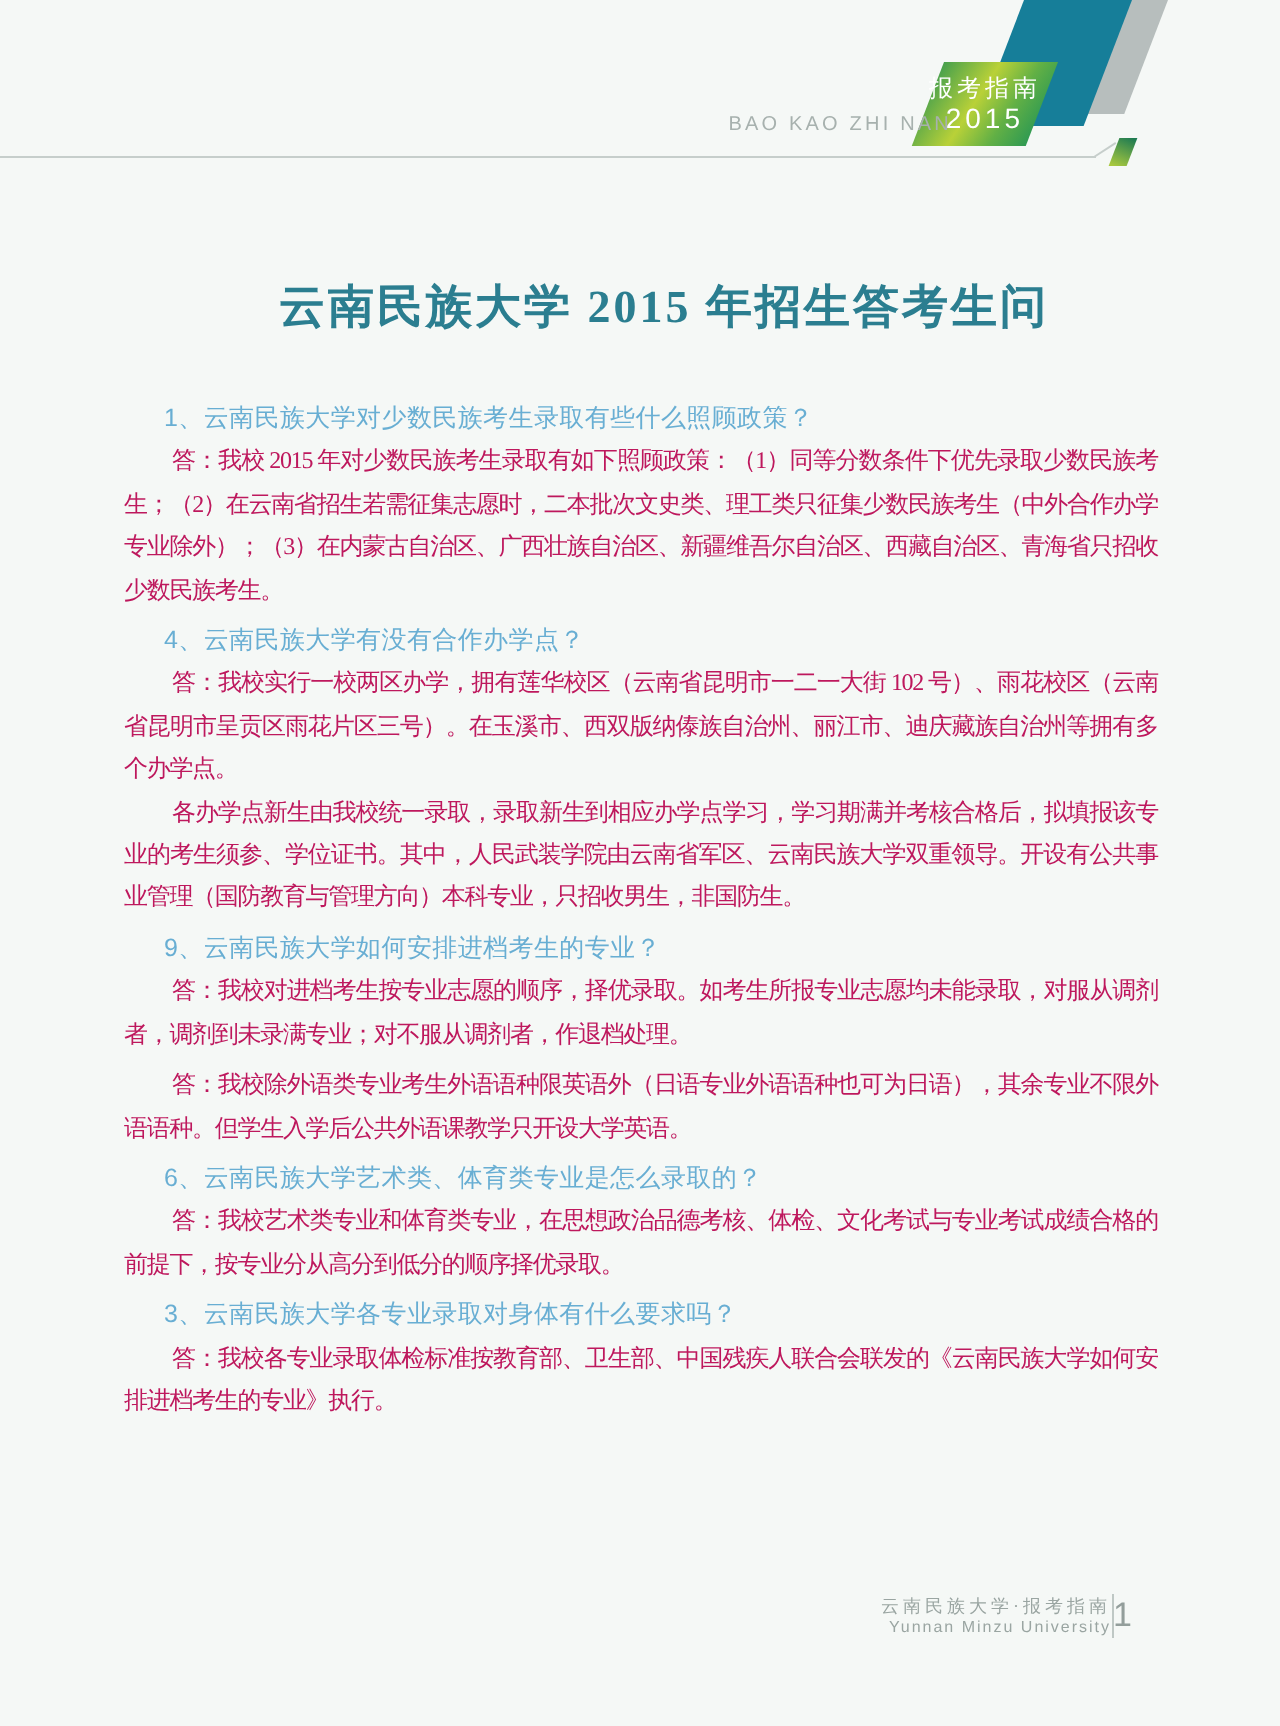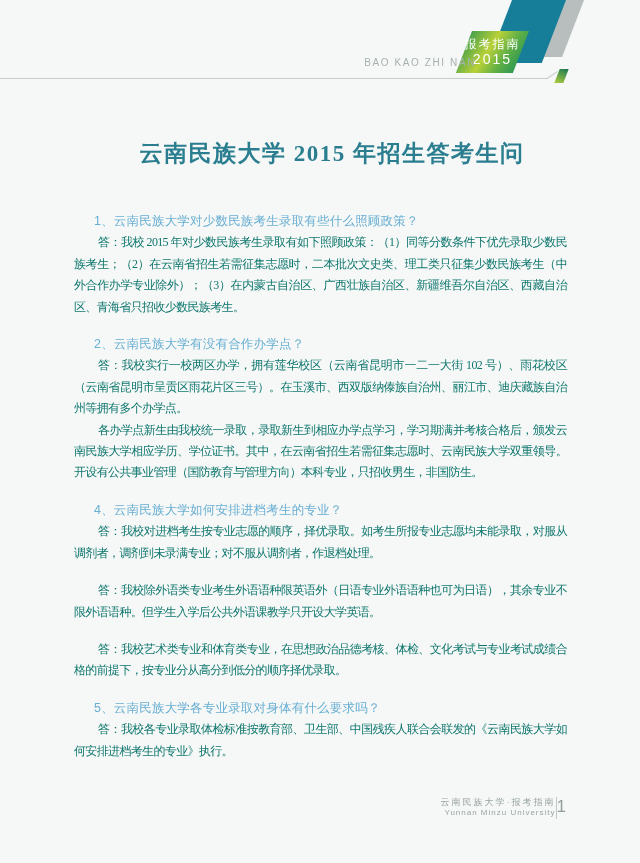--- a/index.html
+++ b/index.html
@@ -43,35 +43,35 @@
 
   
   .page-title {
     position:absolute; left:0; top:126px; width:100%; margin:12px;
     text-align:center; font-size:23px; font-weight:bold; letter-spacing:1.5px;
     color:#2b7e90; font-family:"Liberation Serif", serif;
   }
 
   
   .content { position:absolute; left:58px; top:195px; width:525px; }
-  .qa-block { margin:16px; }
+  .qa-block { margin:4px; }
   .q {
     margin:0; font-family:"Liberation Sans", sans-serif; font-weight:normal;
     font-size:12.5px; color:#68aed3; line-height:21.4px; text-indent:20px;
     letter-spacing:0.2px;
   }
   .a {
-    margin:0; font-size:12px; color:#0f766e; line-height:21.4px;
+    margin:0; font-size:12px; color:#be185d; line-height:21.4px;
     text-align:justify; text-indent:2em; letter-spacing:-0.65px;
   }
 
   
   .footer {
     position:absolute; right:74px; top:797px;
-    display:flex; gap:0;
+    display:flex; align-items:center; gap:0;
   }
   .f-text { text-align:right; color:#9aa5a2; }
   .f-cn { font-size:9px; letter-spacing:2px; line-height:11px; }
   .f-en { font-family:"Liberation Sans", sans-serif; font-size:8px; letter-spacing:1px; line-height:10px; }
   .f-bar { width:1px; height:22px; background:#bfc8c5; }
   .f-page { font-family:"Liberation Sans", sans-serif; font-size:17px; color:#939e9b; }
 </style>
 </head>
 <body>
 
@@ -93,41 +93,42 @@
   <h1 class="page-title">云南民族大学 2015 年招生答考生问</h1>
 
   <main class="content">
 
     <section class="qa-block">
       <h2 class="q">1、云南民族大学对少数民族考生录取有些什么照顾政策？</h2>
       <p class="a">答：我校 2015 年对少数民族考生录取有如下照顾政策：（1）同等分数条件下优先录取少数民族考生；（2）在云南省招生若需征集志愿时，二本批次文史类、理工类只征集少数民族考生（中外合作办学专业除外）；（3）在内蒙古自治区、广西壮族自治区、新疆维吾尔自治区、西藏自治区、青海省只招收少数民族考生。</p>
     </section>
 
     <section class="qa-block">
-      <h2 class="q">2、云南民族大学有没有合作办学点？</h2>
+      <h2 class="q">4、云南民族大学有没有合作办学点？</h2>
       <p class="a">答：我校实行一校两区办学，拥有莲华校区（云南省昆明市一二一大街 102 号）、雨花校区（云南省昆明市呈贡区雨花片区三号）。在玉溪市、西双版纳傣族自治州、丽江市、迪庆藏族自治州等拥有多个办学点。</p>
-      <p class="a">各办学点新生由我校统一录取，录取新生到相应办学点学习，学习期满并考核合格后，颁发云南民族大学相应学历、学位证书。其中，在云南省招生若需征集志愿时、云南民族大学双重领导。开设有公共事业管理（国防教育与管理方向）本科专业，只招收男生，非国防生。</p>
+      <p class="a">各办学点新生由我校统一录取，录取新生到相应办学点学习，学习期满并考核合格后，拟填报该专业的考生须参、学位证书。其中，人民武装学院由云南省军区、云南民族大学双重领导。开设有公共事业管理（国防教育与管理方向）本科专业，只招收男生，非国防生。</p>
     </section>
 
     <section class="qa-block">
-      <h2 class="q">4、云南民族大学如何安排进档考生的专业？</h2>
+      <h2 class="q">9、云南民族大学如何安排进档考生的专业？</h2>
       <p class="a">答：我校对进档考生按专业志愿的顺序，择优录取。如考生所报专业志愿均未能录取，对服从调剂者，调剂到未录满专业；对不服从调剂者，作退档处理。</p>
     </section>
 
     <section class="qa-block">
       <p class="a">答：我校除外语类专业考生外语语种限英语外（日语专业外语语种也可为日语），其余专业不限外语语种。但学生入学后公共外语课教学只开设大学英语。</p>
     </section>
 
 
     <section class="qa-block">
+      <h2 class="q">6、云南民族大学艺术类、体育类专业是怎么录取的？</h2>
       <p class="a">答：我校艺术类专业和体育类专业，在思想政治品德考核、体检、文化考试与专业考试成绩合格的前提下，按专业分从高分到低分的顺序择优录取。</p>
     </section>
 
     <section class="qa-block">
-      <h2 class="q">5、云南民族大学各专业录取对身体有什么要求吗？</h2>
+      <h2 class="q">3、云南民族大学各专业录取对身体有什么要求吗？</h2>
       <p class="a">答：我校各专业录取体检标准按教育部、卫生部、中国残疾人联合会联发的《云南民族大学如何安排进档考生的专业》执行。</p>
     </section>
 
 
   </main>
 
   <div class="footer">
     <div class="f-text">
       <div class="f-cn">云南民族大学·报考指南</div>
       <div class="f-en">Yunnan Minzu University</div>

